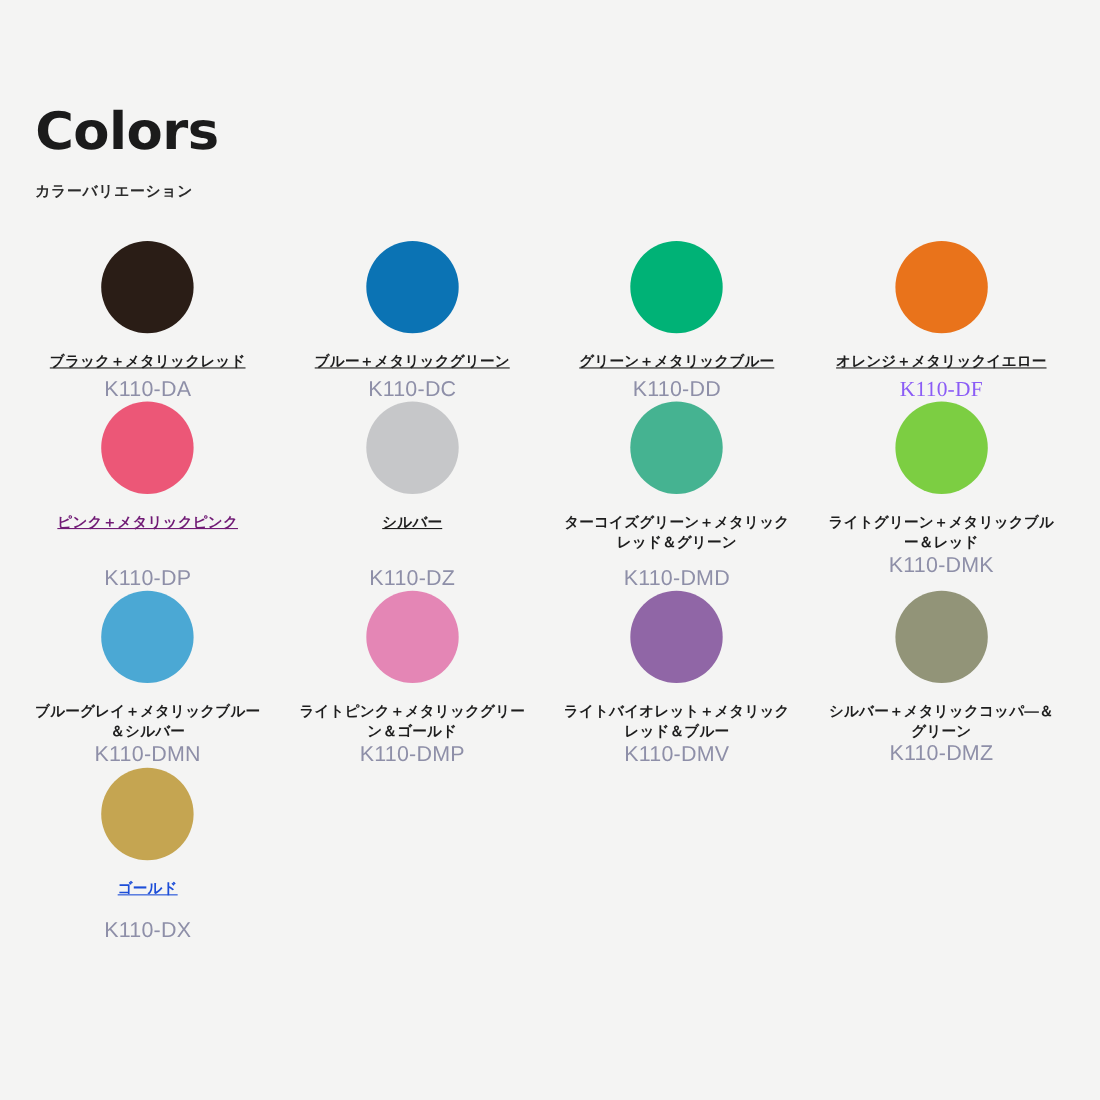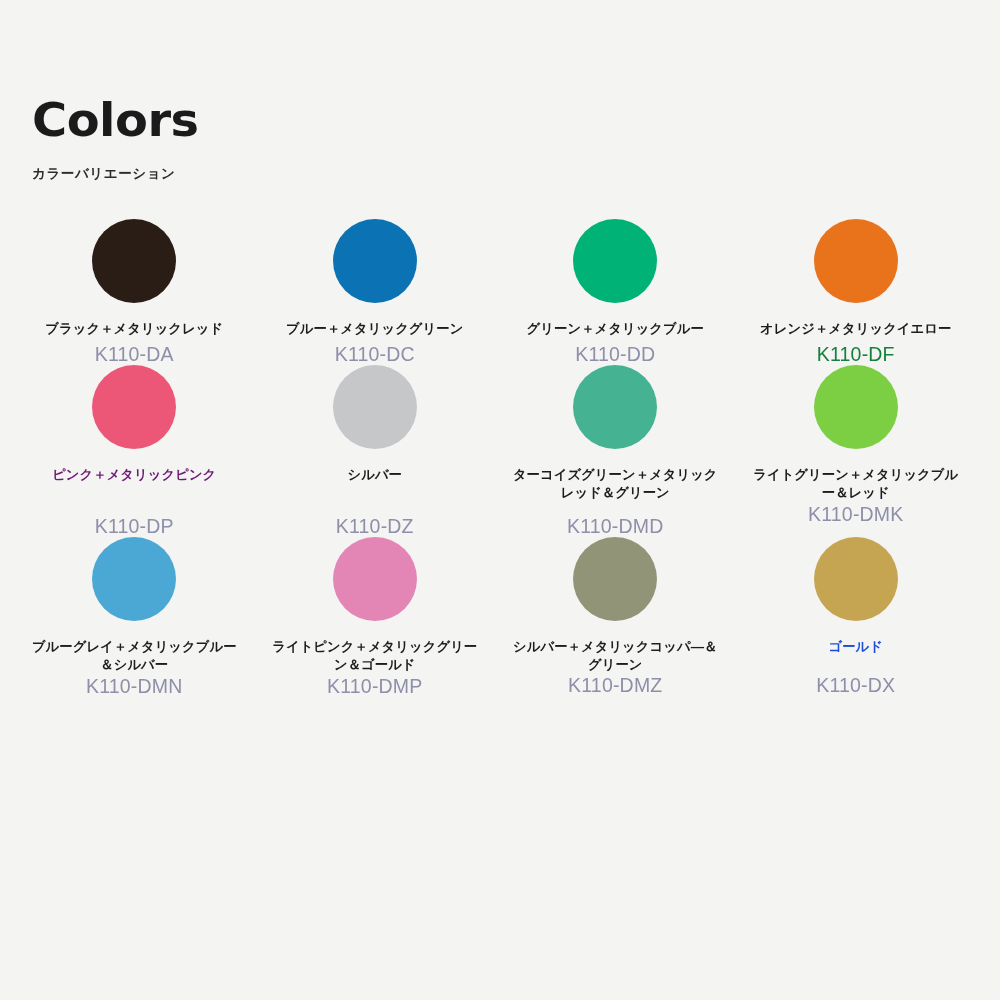--- a/index.html
+++ b/index.html
@@ -87,21 +87,21 @@
   }
 
   .row-2 .swatch-name { min-height: 36px; }
   .row-3 .swatch-name { min-height: 36px; }
   .row-4 .swatch-name { min-height: 36px; }
 
   .row-2 .swatch-code { margin-top: 14px; }
   .row-3 .swatch-code { margin-top: 2px; }
   .row-4 .swatch-code { margin-top: 1px; }
 
-  .nowrap-name { white-space: nowrap; }
+  .nowrap-name { white-space: nowrap; text-decoration: underline; }
 </style>
 </head>
 <body style="background: rgb(244, 244, 243);">
 
 <div class="page">
 
   <div class="header">
     <h1 class="page-title" style="color: rgb(27, 27, 27);">Colors</h1>
     <div class="page-subtitle">カラーバリエーション</div>
   </div>
@@ -118,21 +118,21 @@
         <div class="swatch-code" style="color: rgb(142, 143, 168); text-align: right;">K110-DC</div>
       </div>
       <div class="swatch-cell row-1">
         <div class="swatch-dot" style="background: rgb(0, 178, 118);"></div>
         <div class="swatch-name nowrap-name" style="color: rgb(29, 29, 29);">グリーン＋メタリックブルー</div>
         <div class="swatch-code" style="color: rgb(142, 143, 168);">K110-DD</div>
       </div>
       <div class="swatch-cell row-1">
         <div class="swatch-dot" style="background: rgb(233, 115, 27);"></div>
         <div class="swatch-name nowrap-name" style="color: rgb(29, 29, 29);">オレンジ＋メタリックイエロー</div>
-        <div class="swatch-code" style="color: #15803d;">K110-DF</div>
+        <div class="swatch-code" style="color: #8b5cf6; font-family: Liberation Serif, serif;">K110-DF</div>
       </div>
       <div class="swatch-cell row-2">
         <div class="swatch-dot" style="background: rgb(236, 87, 119);"></div>
         <div class="swatch-name nowrap-name" style="color: #701a75;">ピンク＋メタリックピンク</div>
         <div class="swatch-code" style="color: rgb(142, 143, 168);">K110-DP</div>
       </div>
       <div class="swatch-cell row-2">
         <div class="swatch-dot" style="background: rgb(198, 199, 201);"></div>
         <div class="swatch-name nowrap-name" style="color: rgb(29, 29, 29);">シルバー</div>
         <div class="swatch-code" style="color: rgb(142, 143, 168);">K110-DZ</div>
@@ -150,20 +150,25 @@
       <div class="swatch-cell row-3">
         <div class="swatch-dot" style="background: rgb(75, 168, 212);"></div>
         <div class="swatch-name" style="color: rgb(29, 29, 29);">ブルーグレイ＋メタリックブルー＆シルバー</div>
         <div class="swatch-code" style="color: rgb(142, 143, 168);">K110-DMN</div>
       </div>
       <div class="swatch-cell row-3">
         <div class="swatch-dot" style="background: rgb(228, 134, 181);"></div>
         <div class="swatch-name" style="color: rgb(29, 29, 29);">ライトピンク＋メタリックグリーン＆ゴールド</div>
         <div class="swatch-code" style="color: rgb(142, 143, 168);">K110-DMP</div>
       </div>
+      <div class="swatch-cell row-3">
+        <div class="swatch-dot" style="background: rgb(144, 102, 166);"></div>
+        <div class="swatch-name" style="color: rgb(29, 29, 29);">ライトバイオレット＋メタリックレッド＆ブルー</div>
+        <div class="swatch-code" style="color: rgb(142, 143, 168);">K110-DMV</div>
+      </div>
       <div class="swatch-cell row-4">
         <div class="swatch-dot" style="background: rgb(146, 148, 120);"></div>
         <div class="swatch-name" style="color: rgb(29, 29, 29);">シルバー＋メタリックコッパ—＆グリーン</div>
         <div class="swatch-code" style="color: rgb(142, 143, 168);">K110-DMZ</div>
       </div>
       <div class="swatch-cell row-4">
         <div class="swatch-dot" style="background: rgb(197, 165, 81);"></div>
         <div class="swatch-name nowrap-name" style="color: #1d4ed8;">ゴールド</div>
         <div class="swatch-code" style="color: rgb(142, 143, 168);">K110-DX</div>
       </div>

